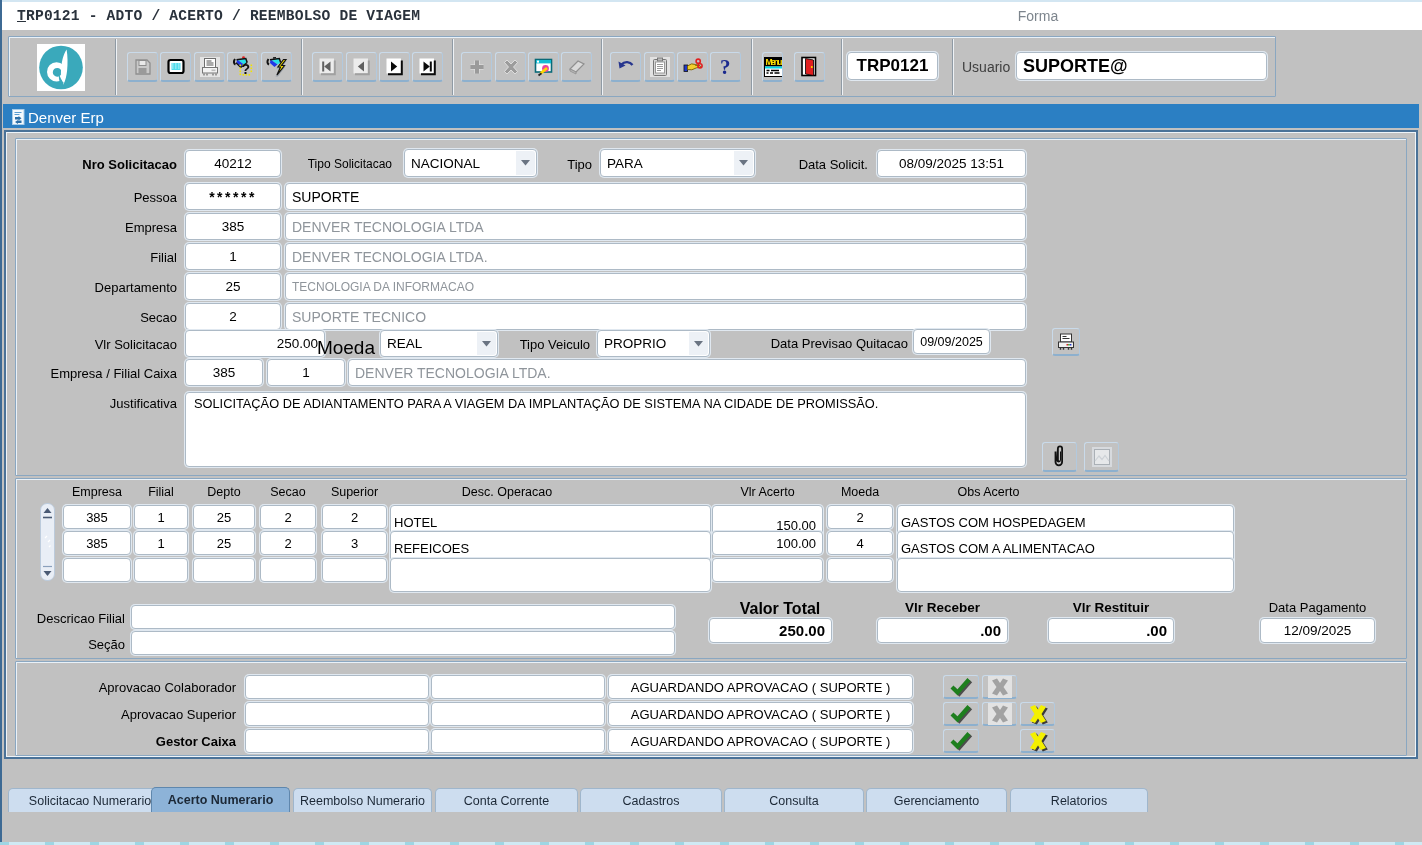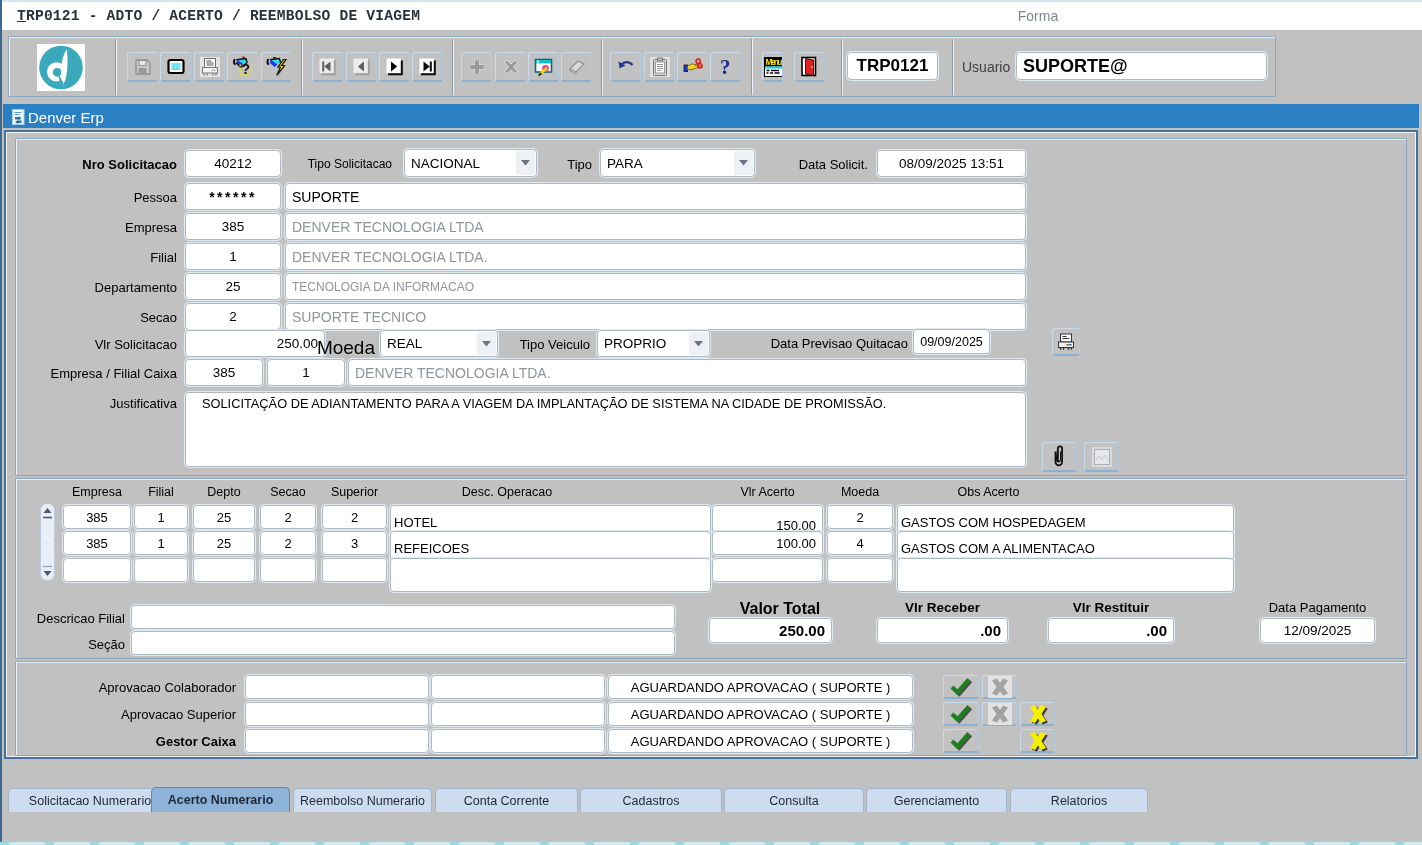--- a/index.html
+++ b/index.html
@@ -281,21 +281,21 @@
       </svg>
     </span>
   </div>
 <div class="lbl" style="left:708px;top:336px;width:200px;font-size:13px">Data Previsao Quitacao</div>
 <div class="fld ctr" style="left:913px;top:329px;width:77px;height:25px;font-size:12.5px">09/09/2025</div>
 <div class="lbl" style="left:-23px;top:366px;width:200px;font-size:13px">Empresa / Filial Caixa</div>
 <div class="fld ctr" style="left:185px;top:359px;width:78px;height:27px;">385</div>
 <div class="fld ctr" style="left:267px;top:359px;width:78px;height:27px;">1</div>
 <div class="fld dis" style="left:348px;top:359px;width:678px;height:27px;font-size:14px">DENVER TECNOLOGIA LTDA.</div>
 <div class="lbl" style="left:-23px;top:396px;width:200px;font-size:13px">Justificativa</div>
-<div class="fld " style="left:185px;top:392px;width:841px;height:75px;align-items:flex-start;padding:3px 16px;white-space:normal;font-size:12.8px;line-height:15px">SOLICITAÇÃO DE ADIANTAMENTO PARA A VIAGEM DA IMPLANTAÇÃO DE SISTEMA NA CIDADE DE PROMISSÃO.</div>
+<div class="fld " style="left:185px;top:392px;width:841px;height:75px;align-items:flex-start;padding:3px 8px;white-space:normal;font-size:12.8px;line-height:15px">SOLICITAÇÃO DE ADIANTAMENTO PARA A VIAGEM DA IMPLANTAÇÃO DE SISTEMA NA CIDADE DE PROMISSÃO.</div>
 <div class="tb" style="left:1052px;top:328px;width:28px;height:28px">
     <svg width="20" height="20">
       <rect x="4.5" y="2" width="11" height="8" fill="#fff" stroke="#333"></rect>
       <path d="M6.5,4.5h4M6.5,6.5h7" stroke="#333" stroke-width="1.2"></path>
       <rect x="2.5" y="10" width="15" height="5.5" fill="#f0f0f0" stroke="#333"></rect>
       <path d="M4.5,15.5v2.2M7.5,15.5v2.2M12.5,15.5v2.2M15.5,15.5v2.2" stroke="#333" stroke-width="1.4"></path>
       <rect x="10.5" y="12" width="1.5" height="1.5" fill="#e02020"></rect>
       <rect x="12.2" y="12" width="1.5" height="1.5" fill="#18a018"></rect>
       <rect x="13.9" y="12" width="1.5" height="1.5" fill="#2038d0"></rect>
     </svg>

